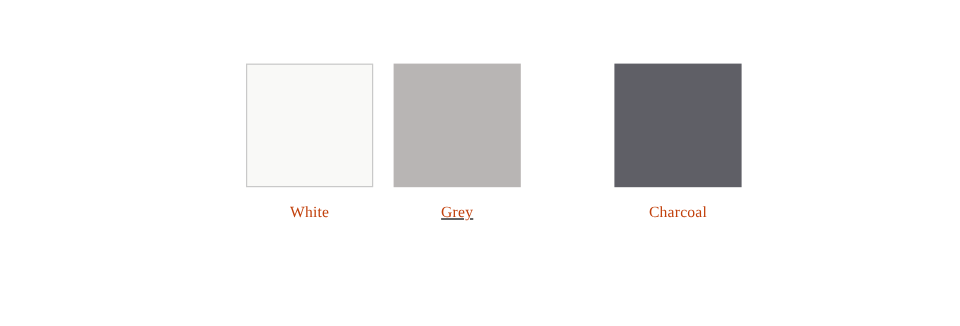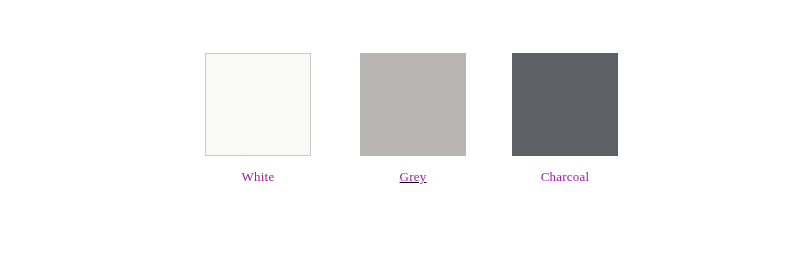--- a/index.html
+++ b/index.html
@@ -35,28 +35,28 @@
   }
 
   .swatch-label {
     display: block;
     width: 106px;
     text-align: center;
     margin-top: 13px;
     font-family: "Liberation Serif", "DejaVu Serif", serif;
     font-size: 13px;
     line-height: 15px;
-    color: #a21caf;
+    color: #c2410c;
     letter-spacing: 0.2px;
     white-space: nowrap;
   }
 
   
   .pos-0 { left: 205px; }
-  .pos-1 { left: 360px; text-decoration: underline; }
+  .pos-1 { left: 328px; text-decoration: underline; }
   .pos-2 { left: 488px; padding-left: 24px; }
 </style>
 </head>
 <body style="background-color: rgb(255, 255, 255);">
 
 <div id="swatch-board">
 
   <div class="swatch-group pos-0">
     <div class="swatch-chip" style="background-color: rgb(249, 249, 247); border: 1px solid rgb(201, 201, 201);"></div>
     <span class="swatch-label">White</span>

